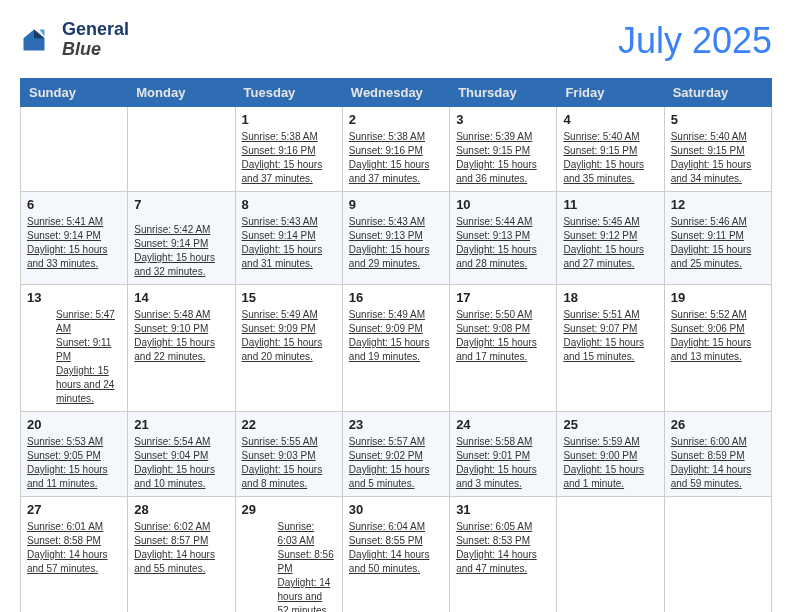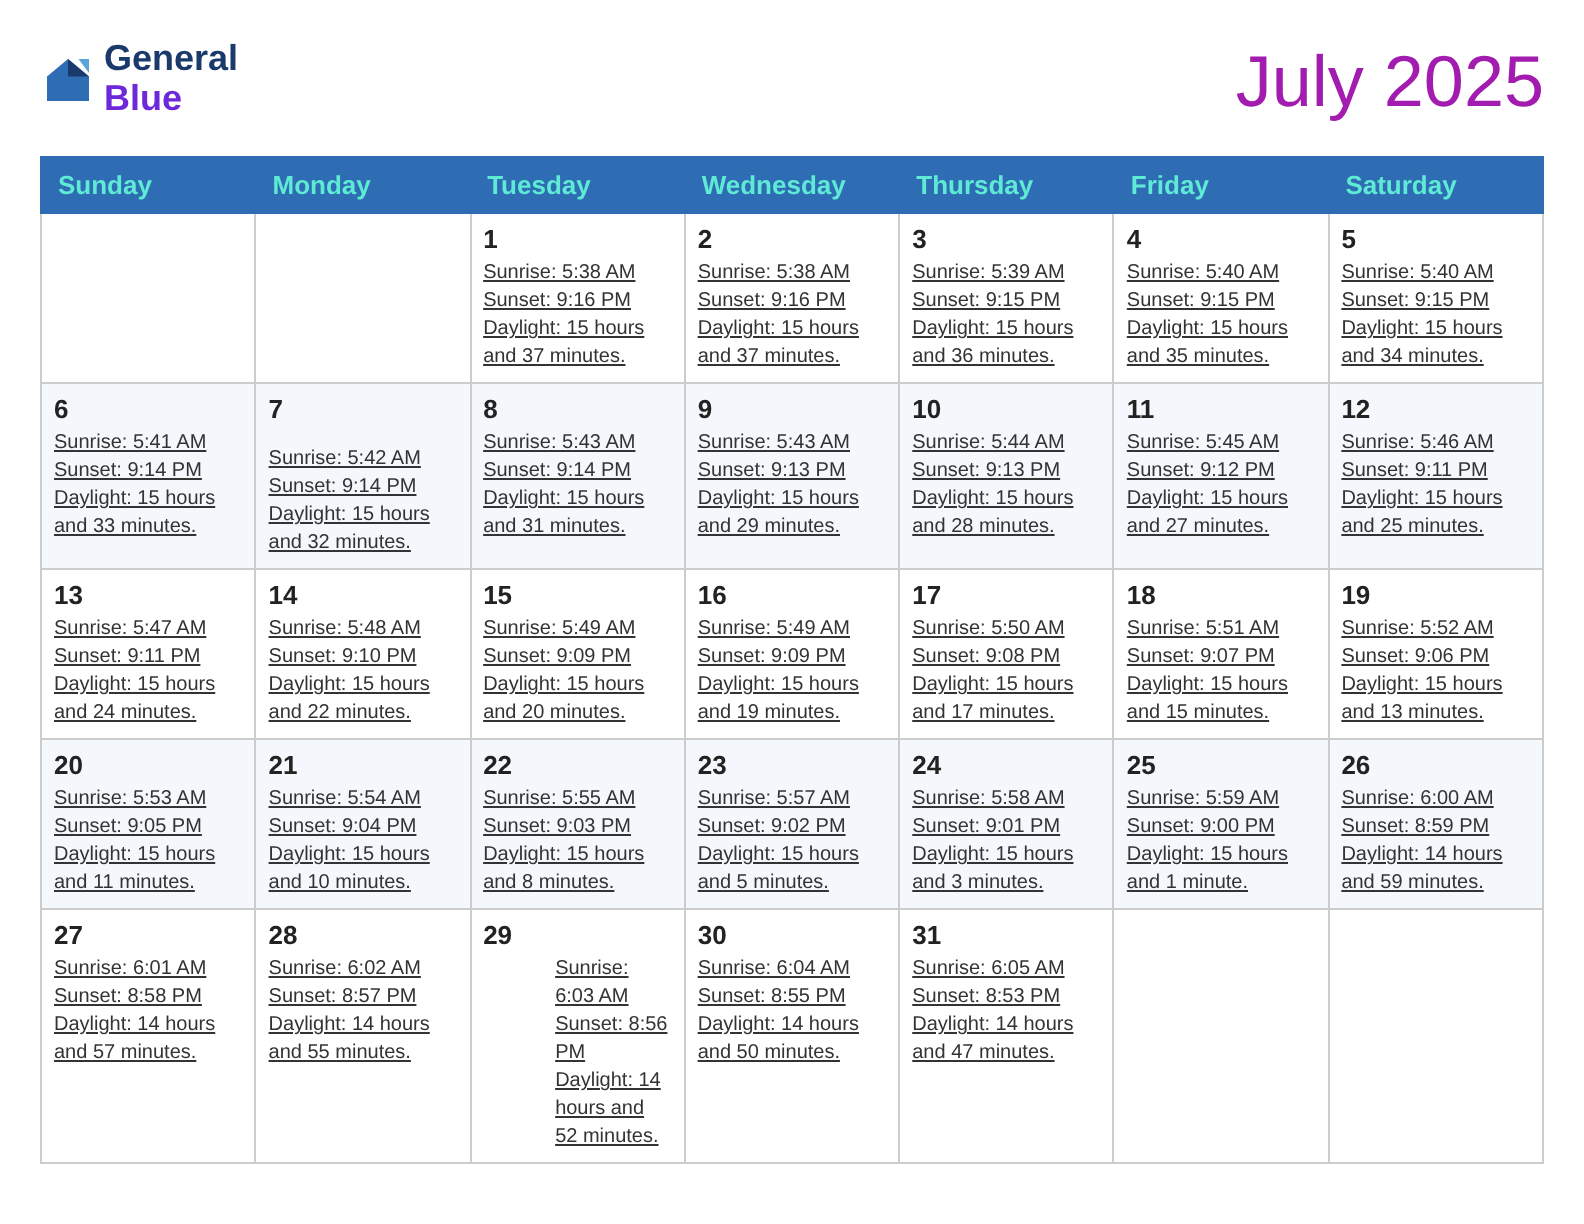--- a/index.html
+++ b/index.html
@@ -12,56 +12,56 @@
     }
     .header {
       display: flex;
       justify-content: space-between;
       align-items: flex-start;
       margin-bottom: 16px;
     }
     .logo {
       display: flex;
       align-items: center;
-      gap: 4px;
+      gap: 14px;
     }
     .logo-text {
       font-size: 18px;
       font-weight: bold;
       color: #1a3a6b;
       line-height: 1.1;
     }
     .logo-text span {
       display: block;
     }
-    .logo-blue { color: #6d28d9; }
+    .logo-blue { color: #404040; font-style: italic; }
     .logo-icon {
       width: 28px;
       height: 28px;
     }
     .title-block {
       text-align: right;
     }
     .month-title {
       font-size: 36px;
-      color: #a21caf;
+      color: #3b82f6;
       font-weight: normal;
     }
     .location {
       font-size: 14px;
       color: #555;
     }
     .calendar {
       width: 100%;
       border-collapse: collapse;
       border: 1px solid #ccc;
     }
     .calendar th {
       background-color: #2e6db4;
-      color: #5eead4;
+      color: #e5e5e5;
       text-align: left;
       padding: 6px 8px;
       font-size: 13px;
       border: 1px solid #2e6db4;
     }
     .calendar td {
       vertical-align: top;
       border: 1px solid #ccc;
       padding: 5px 6px;
       min-height: 80px;
@@ -198,21 +198,21 @@
         <td>
           <div class="day-number">12</div>
           <div class="day-info" style="white-space: pre-line;">Sunrise: 5:46 AM
 Sunset: 9:11 PM
 Daylight: 15 hours and 25 minutes.</div>
         </td>
       </tr>
       <tr class="row-normal">
         <td>
           <div class="day-number">13</div>
-          <div class="day-info" style="white-space: pre-line;">Sunrise: 5:47 AM
+          <div class="day-info" style="white-space: pre-line; margin-left: 29px;">Sunrise: 5:47 AM
 Sunset: 9:11 PM
 Daylight: 15 hours and 24 minutes.</div>
         </td>
         <td>
           <div class="day-number">14</div>
           <div class="day-info" style="white-space: pre-line;">Sunrise: 5:48 AM
 Sunset: 9:10 PM
 Daylight: 15 hours and 22 minutes.</div>
         </td>
         <td>

